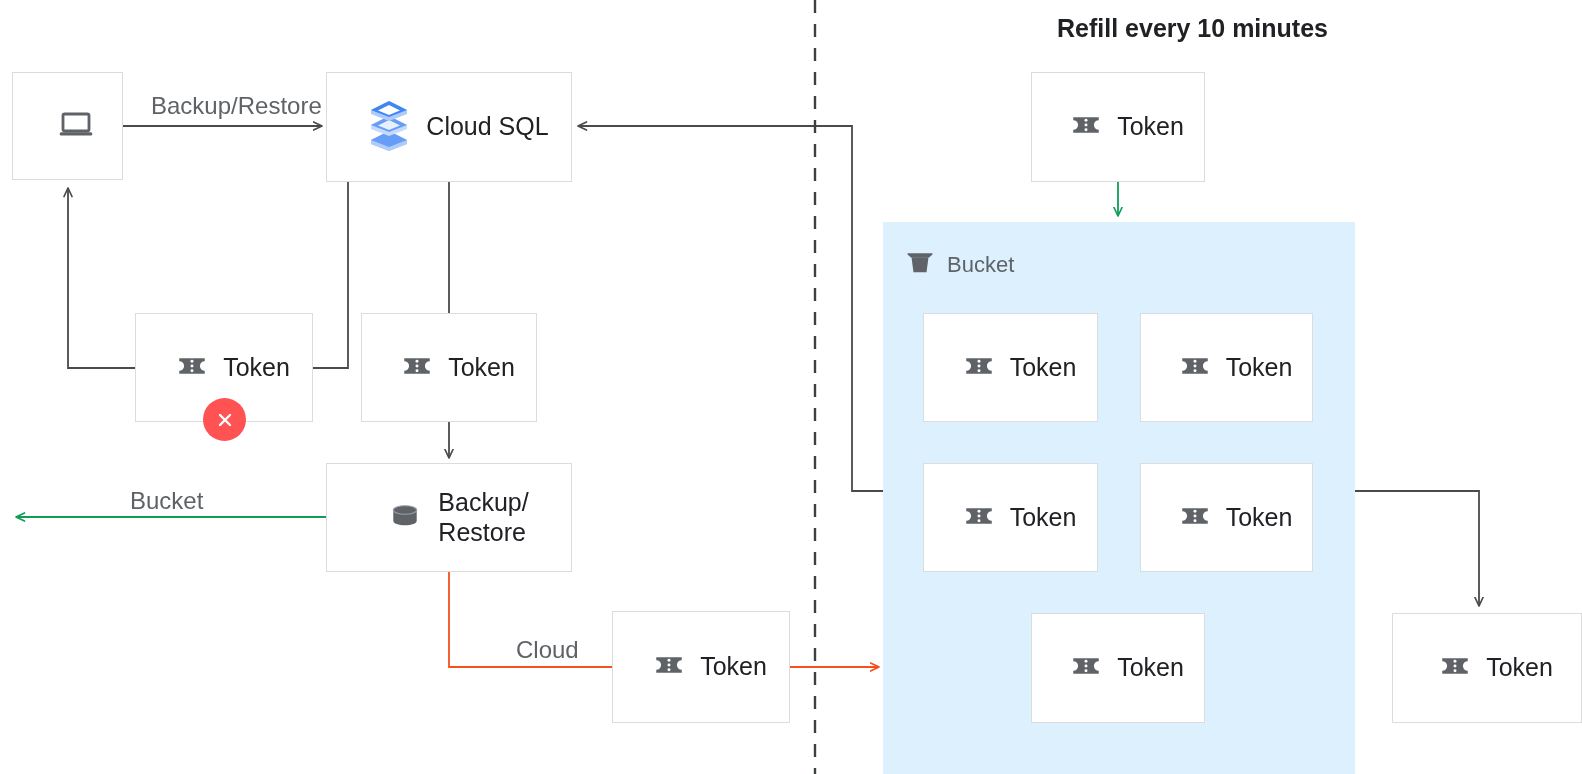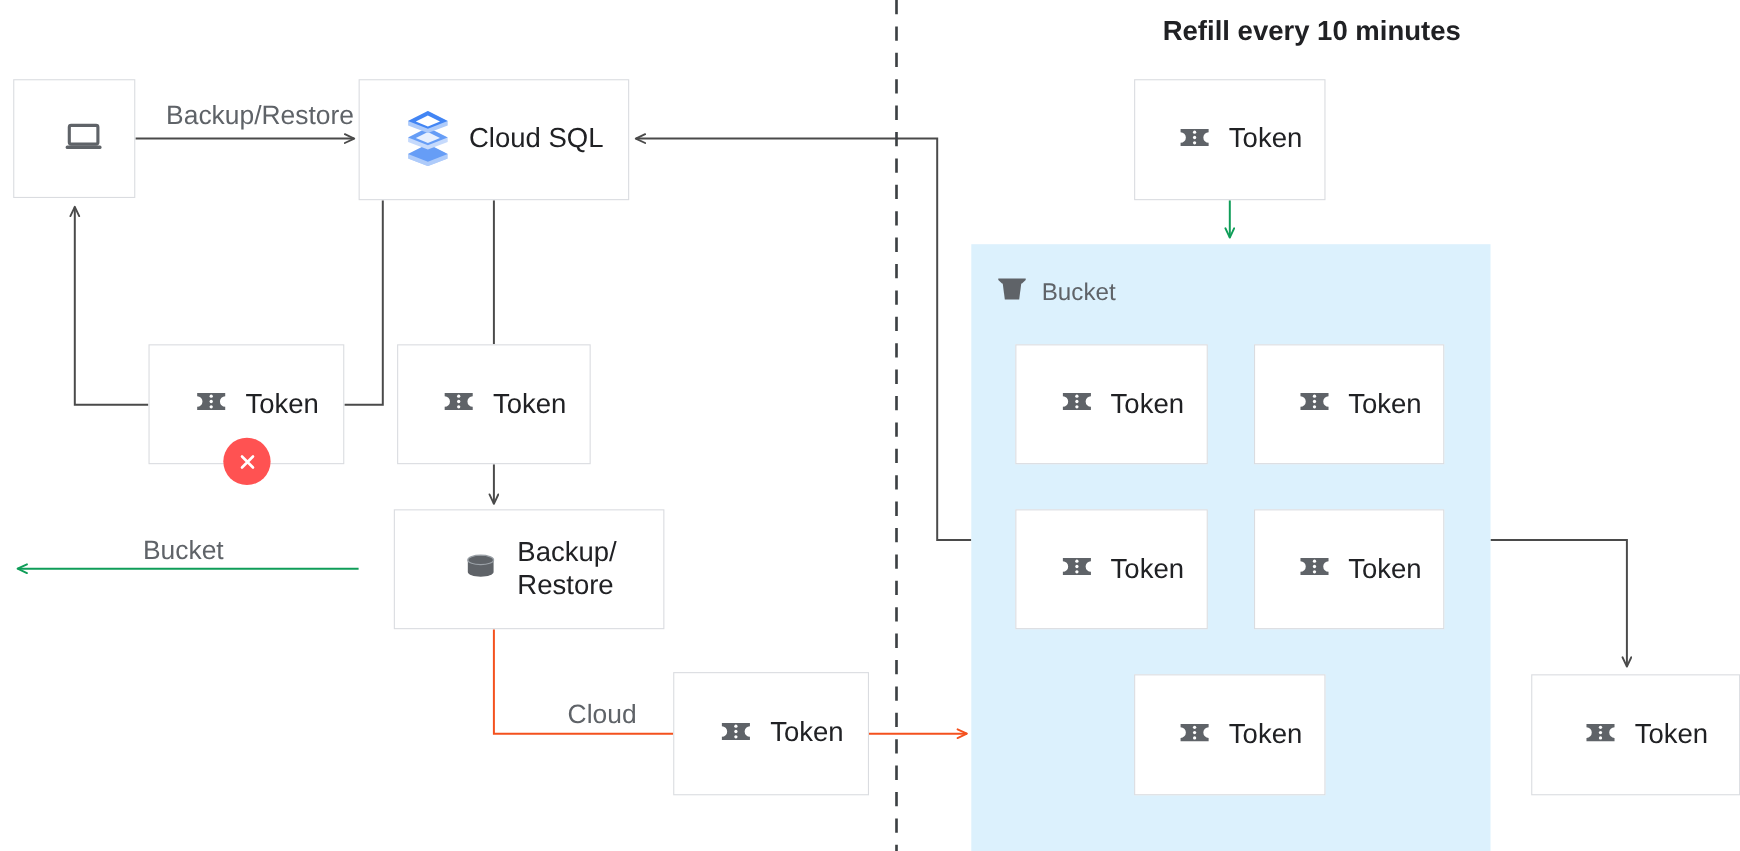--- a/index.html
+++ b/index.html
@@ -140,21 +140,21 @@
           <path d="M3 6.5 h18 v2.1 a2.5 2.5 0 0 0 0 6.8 v2.1 H3 v-2.1 a2.5 2.5 0 0 0 0 -6.8 Z" fill="#5f6368"></path>
           <circle cx="12" cy="8.6" r="1.05" fill="#ffffff"></circle>
           <circle cx="12" cy="12.0" r="1.05" fill="#ffffff"></circle>
           <circle cx="12" cy="15.4" r="1.05" fill="#ffffff"></circle>
         </svg>
       </span>
       <span class="node-label">Token</span>
     </div>
   </div>
 
-  <div class="node" style="left:326px;top:463px;width:246px;height:109px;margin-left:32px;">
+  <div class="node" style="left:326px;top:463px;width:246px;height:109px;">
     <div class="node-inner">
       <span class="ico">
         <svg width="38" height="38" viewBox="0 0 24 24">
           <ellipse cx="12" cy="8.2" rx="7.4" ry="2.7" fill="#5f6368"></ellipse>
           <path d="M4.6 8.2 v7.0 c0 1.5 3.3 2.7 7.4 2.7 s7.4 -1.2 7.4 -2.7 v-7.0 Z" fill="#5f6368"></path>
           <ellipse cx="12" cy="8.2" rx="7.4" ry="2.7" fill="none" stroke="#9aa0a6" stroke-width="0.7"></ellipse>
         </svg>
       </span>
       <span class="node-label">Backup/
 Restore</span>

